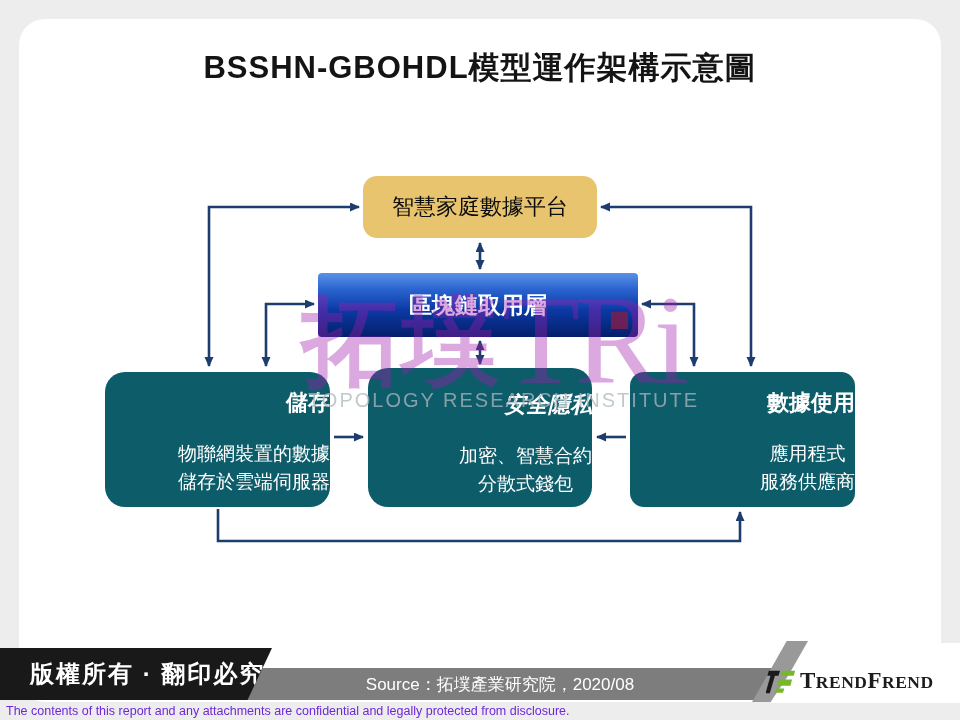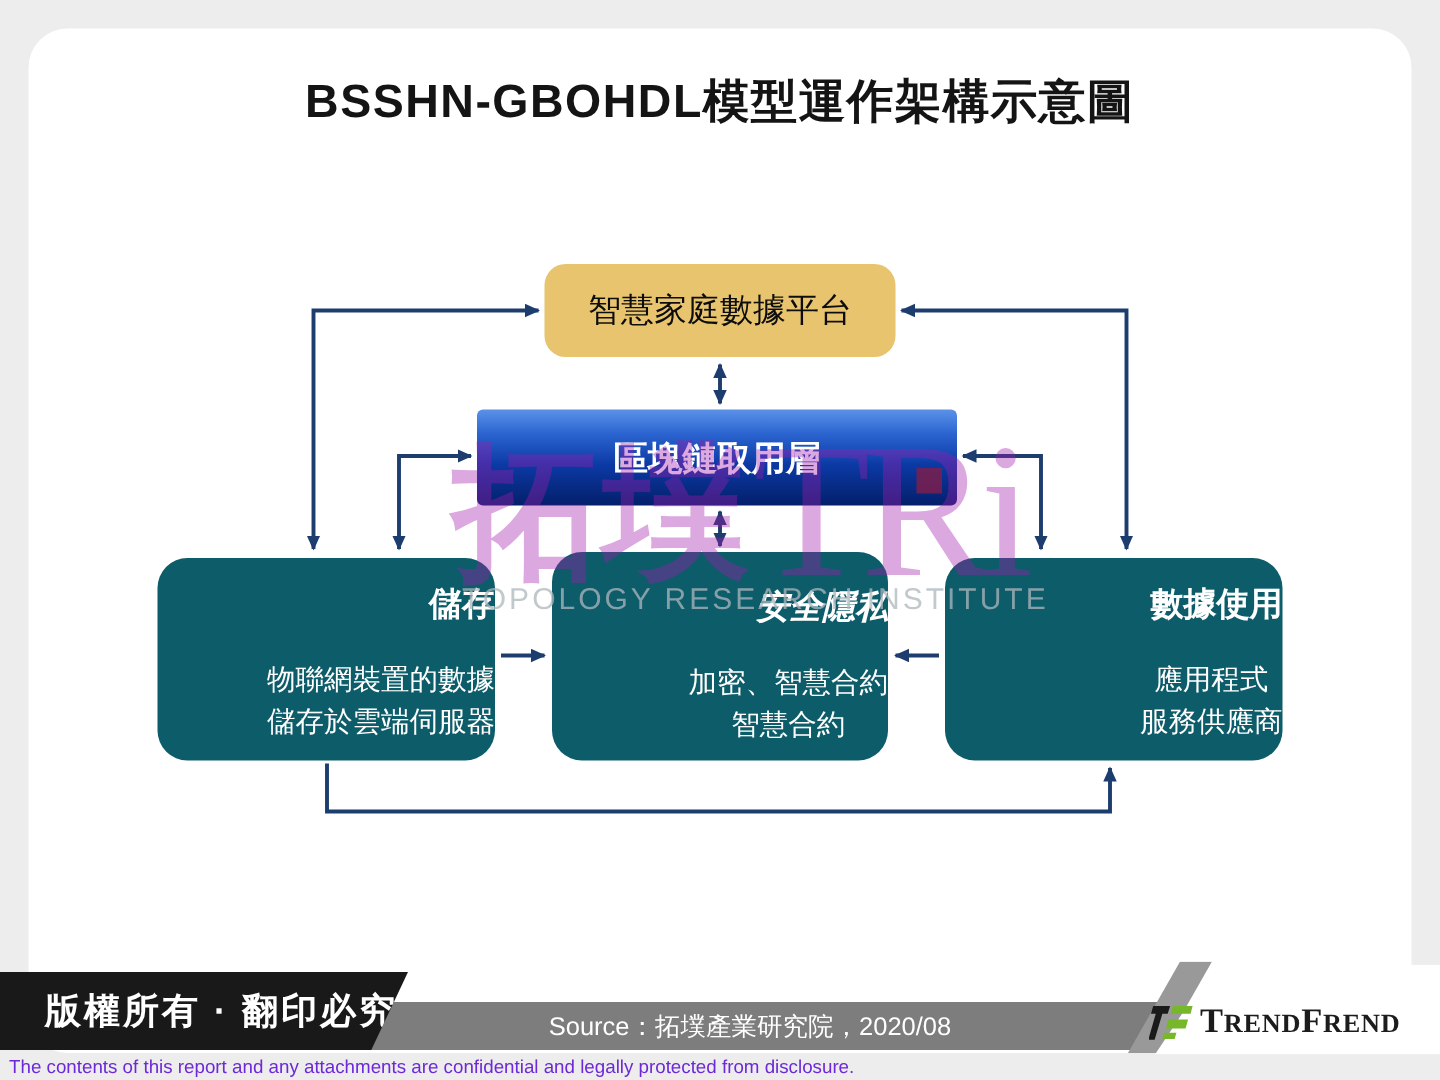--- a/index.html
+++ b/index.html
@@ -20,21 +20,21 @@
            border-radius:14px; font-size:22px; color:#0d0d0d; }
   .blue  { left:318px; top:273px; width:320px; height:64px; border-radius:4px;
            background:linear-gradient(180deg,#5a92e8 0%,#2a63cf 26%,#0b39a4 58%,#041f6a 100%);
            font-size:23px; font-weight:700; color:#ffffff; }
   .teal  { background:#0d5c6a; border-radius:20px; color:#ffffff; justify-content:flex-start;align-items:flex-end; }
   .teal .box-title { font-size:22px; font-weight:700; margin-top:16px; }
   .teal .box-body  { font-size:19px; line-height:28px; margin-top:22px; font-weight:400; }
   .storage  { left:105px; top:372px; width:225px; height:135px; }
   .security { left:368px; top:368px; width:224px; height:139px; }
   .security .box-title { margin-top:22px;font-style:italic; }
-  .usage    { left:630px; top:372px; width:225px; height:135px; }
+  .usage    { left:630px; top:372px; width:225px; height:135px;border-radius:14px; }
 
   .wm { position:absolute; z-index:4; pointer-events:none; }
   .wm-big { left:302px; top:288px; display:flex; align-items:flex-end; color:#a21caf; opacity:.38; }
   .wm-cjk  { font-size:98px; font-weight:700; line-height:1.05; letter-spacing:2px; }
   .wm-tri  { font-family:"Liberation Serif", serif; font-size:128px; font-weight:400;
              line-height:.82; letter-spacing:-6px; }
   .wm-dot  { left:611px; top:312px; width:17px; height:17px; background:#7b1f4e; opacity:.85; }
   .wm-sub  { left:308px; top:389px; width:335px; text-align:center; font-size:20px;
              letter-spacing:2px; color:#aeb7bd; opacity:.75; white-space:nowrap; }
 
@@ -100,21 +100,21 @@
     <div class="box-body">
       <div>物聯網裝置的數據</div>
       <div>儲存於雲端伺服器</div>
     </div>
   </div>
 
   <div class="dbox teal security">
     <div class="box-title">安全隱私</div>
     <div class="box-body">
       <div>加密、智慧合約</div>
-      <div>智慧合約</div>
+      <div>分散式錢包</div>
     </div>
   </div>
 
   <div class="dbox teal usage">
     <div class="box-title">數據使用</div>
     <div class="box-body">
       <div>應用程式</div>
       <div>服務供應商</div>
     </div>
   </div>

